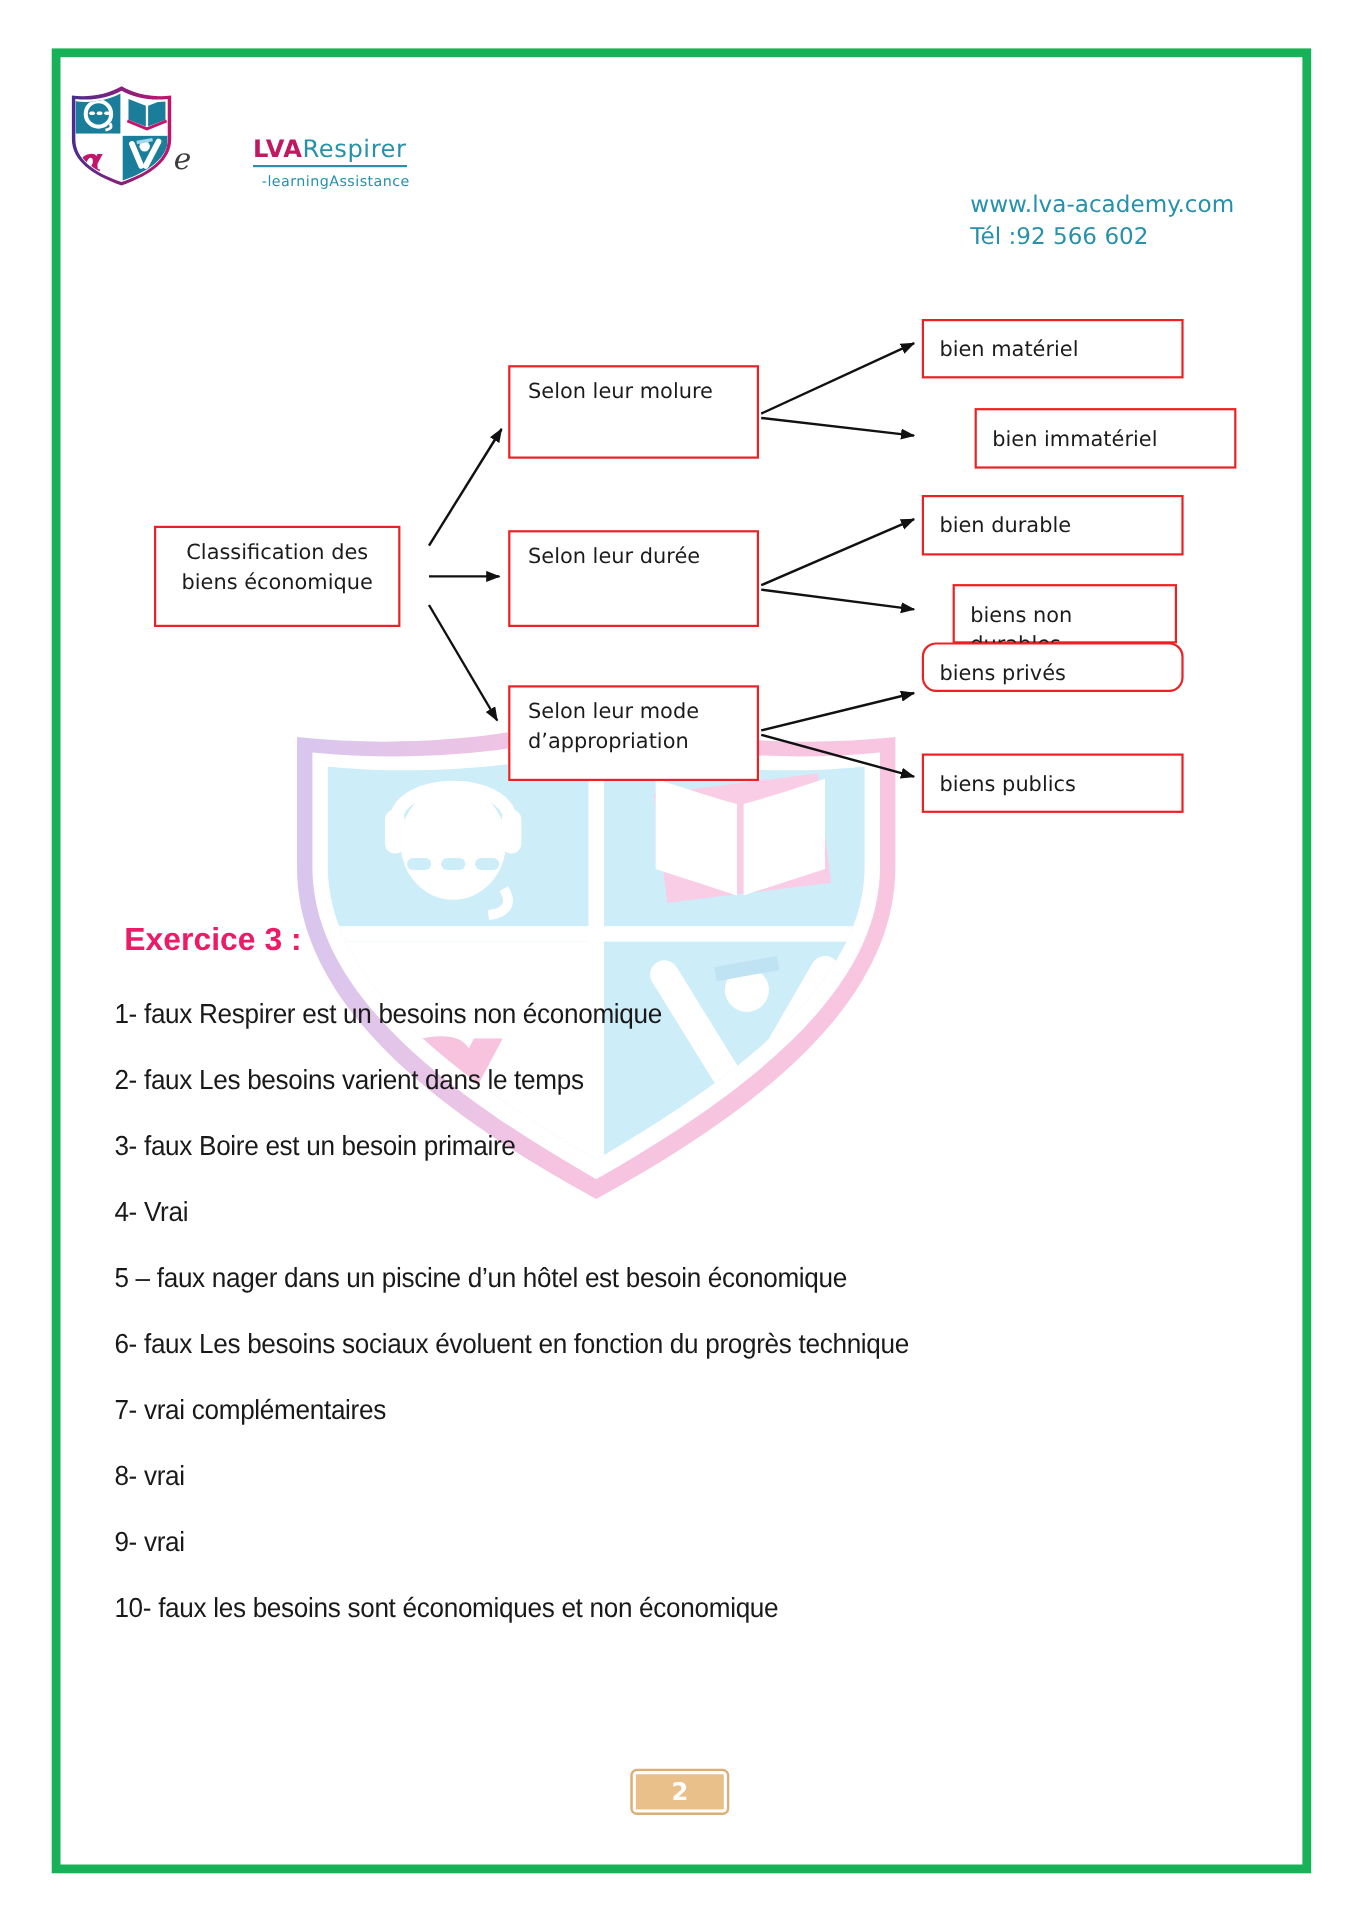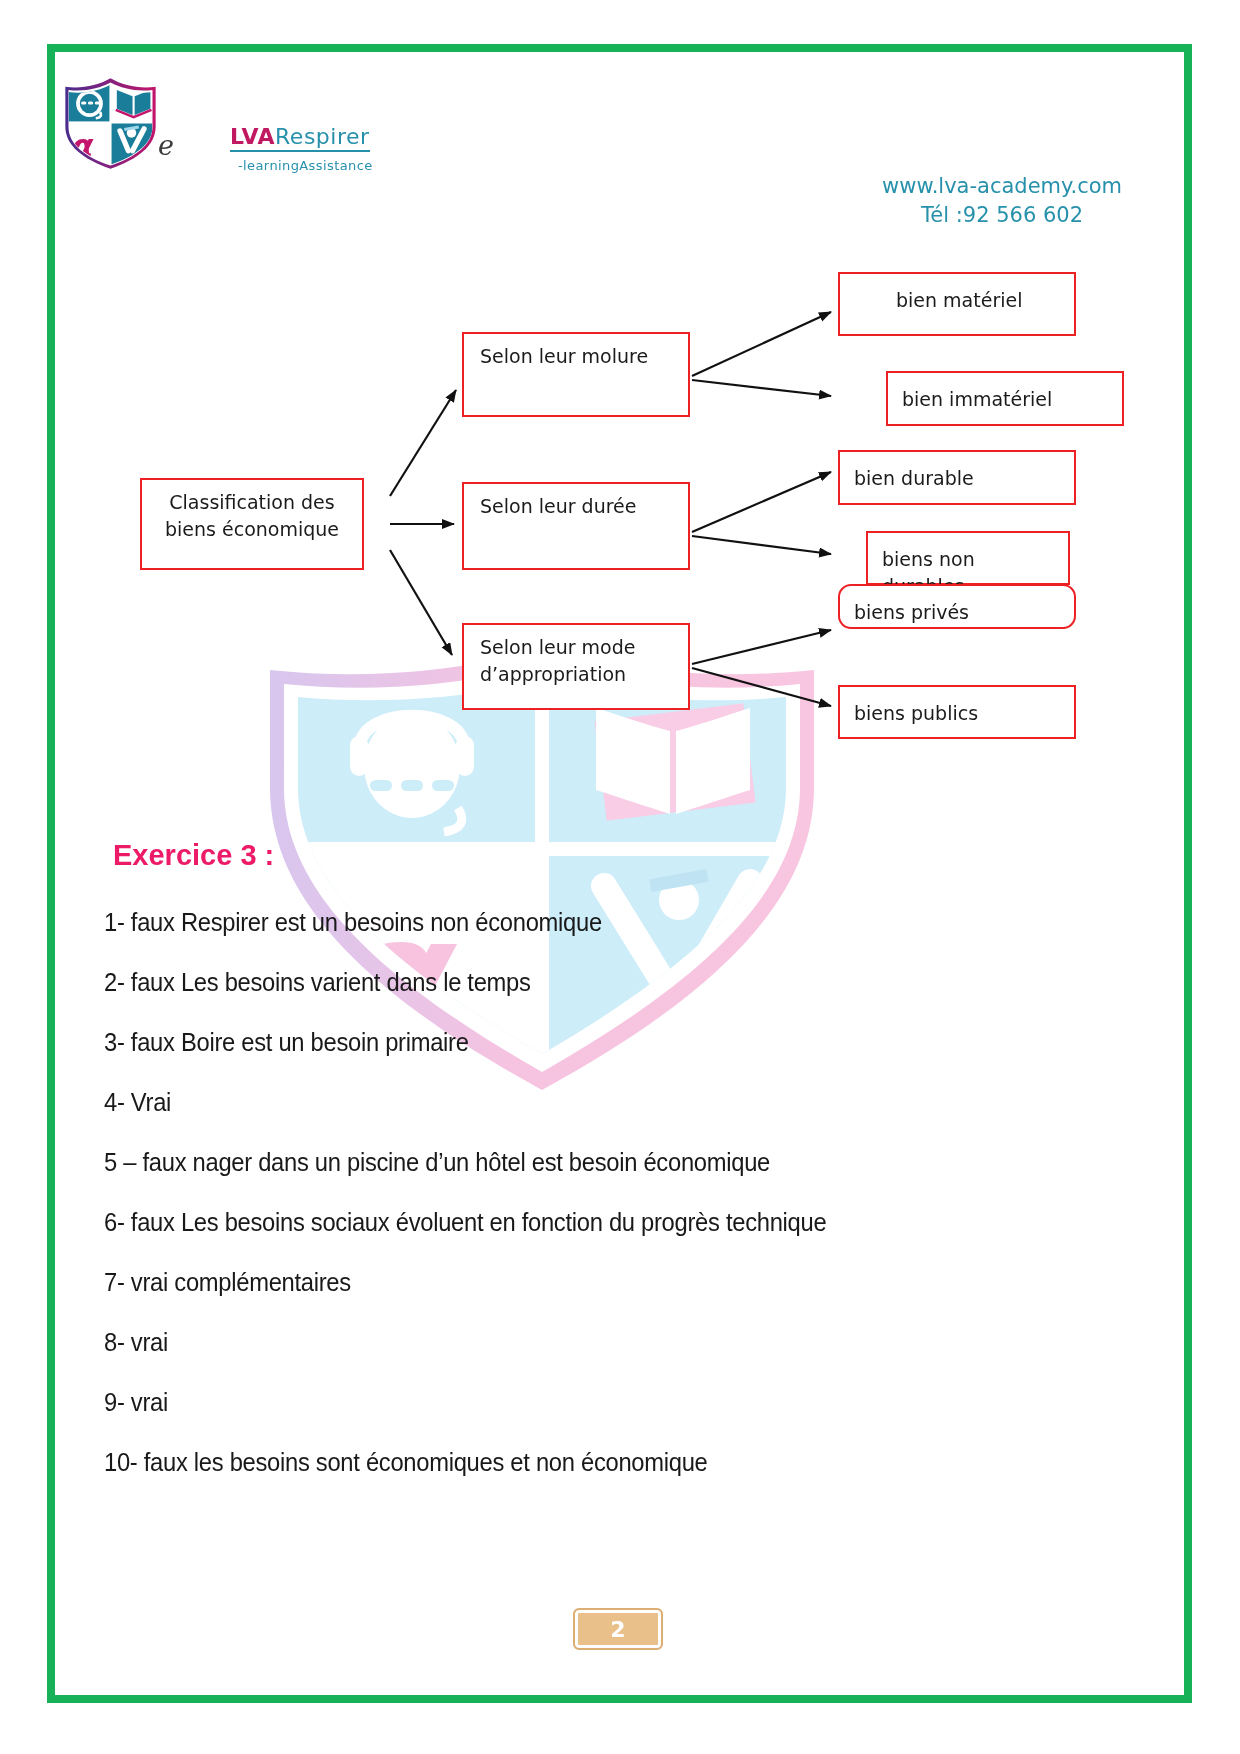--- a/index.html
+++ b/index.html
@@ -10,32 +10,32 @@
 
   
   .logo-svg{position:absolute;left:58px;top:76px;}
   .logo-e{position:absolute;left:158px;top:130px;font-family:"DejaVu Serif",serif;
         font-style:italic;font-size:27px;color:#3c3c3c;}
   .wordmark{position:absolute;left:230px;top:124px;font-size:22px;letter-spacing:.5px;
         border-bottom:2px solid #2791ac;padding-bottom:1px;}
   .wordmark .b{font-weight:bold;color:#c01861;}
   .wordmark .r{color:#2791ac;}
   .tagline{position:absolute;left:238px;top:158px;font-size:13px;color:#2791ac;letter-spacing:.4px;}
-  .contact{position:absolute;right:118px;top:172px;text-align:center;color:#2791ac;
+  .contact{position:absolute;right:118px;top:172px;text-align:left;color:#2791ac;
         font-size:21px;line-height:29px;}
 
   
   .dbox{position:absolute;box-sizing:border-box;border:2px solid #ed2024;background:#fff;
         color:#1b1b1b;font-size:19px;line-height:27px;}
   .dbox .pad{padding:9px 16px;}
   #box-root      {left:140px;top:478px;width:224px;height:92px;text-align:center;}
   #box-mid-0     {left:462px;top:332px;width:228px;height:85px;}
   #box-mid-1     {left:462px;top:482px;width:228px;height:88px;}
   #box-mid-2     {left:462px;top:623px;width:228px;height:87px;}
-  #box-leaf-0    {left:838px;top:272px;width:238px;height:64px;padding-left:42px;}
+  #box-leaf-0    {left:838px;top:290px;width:238px;height:54px;}
   #box-leaf-1    {left:838px;top:371px;width:238px;height:55px;margin-left:48px;}
   #box-leaf-2    {left:838px;top:450px;width:238px;height:55px;}
   #box-leaf-3    {left:866px;top:531px;width:204px;height:54px;}
   #box-leaf-4    {left:838px;top:584px;width:238px;height:45px;border-radius:13px;}
   #box-leaf-5    {left:838px;top:685px;width:238px;height:54px;}
   .leaf .pad{padding:13px 14px;}
   .arrows{position:absolute;left:0;top:0;pointer-events:none;}
 
   
   .watermark{position:absolute;left:252px;top:640px;z-index:0;}

